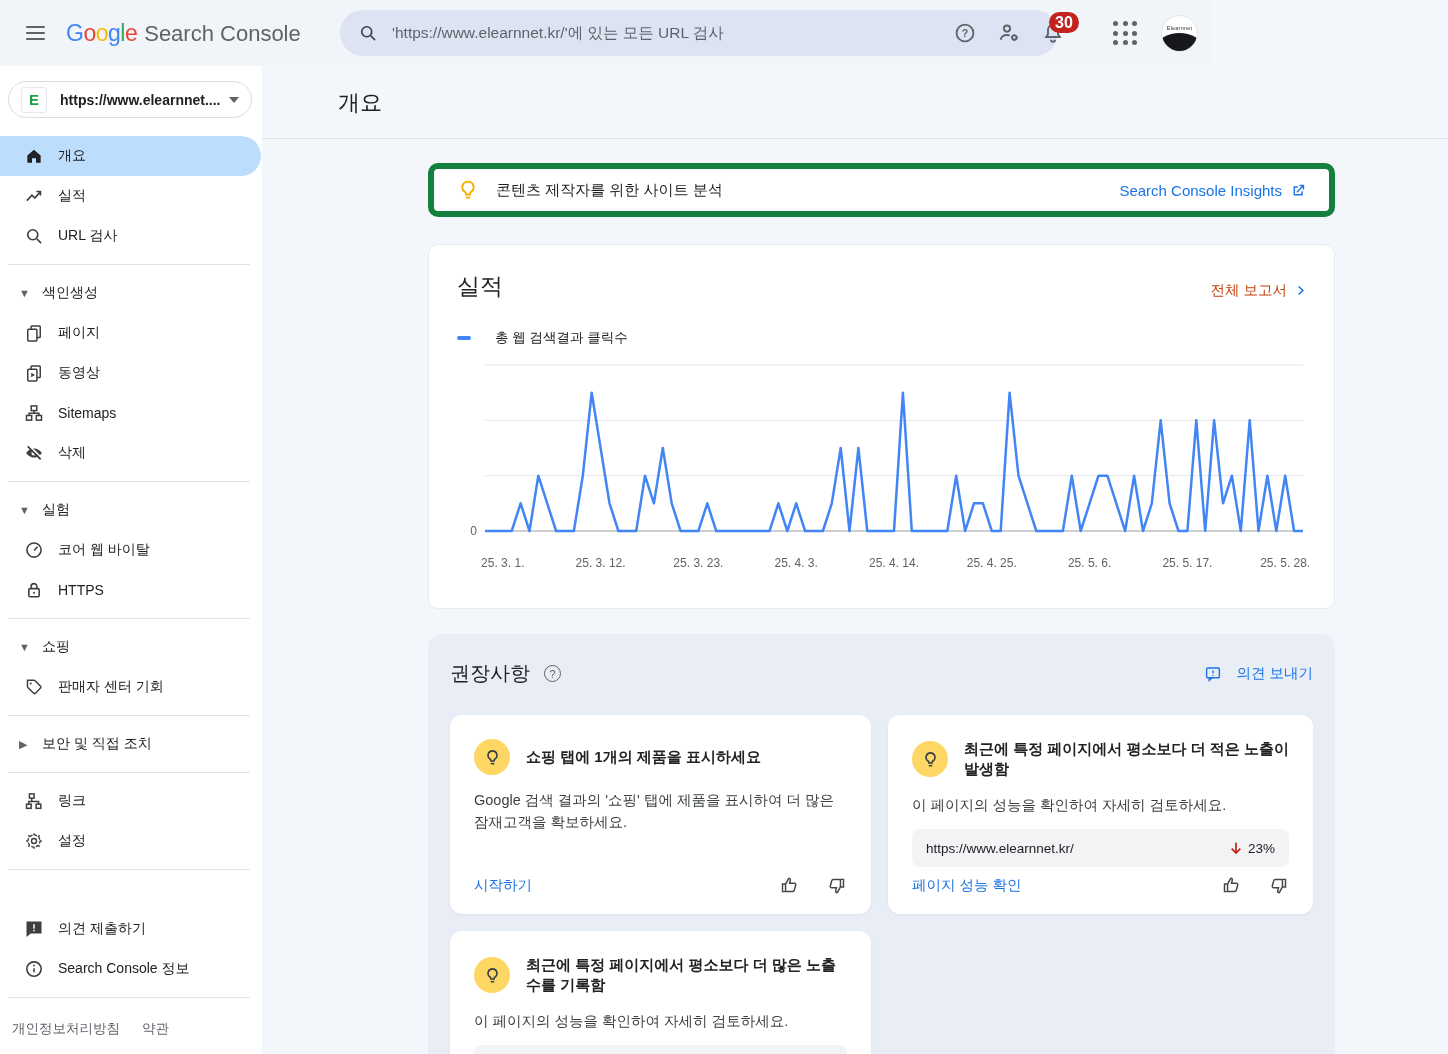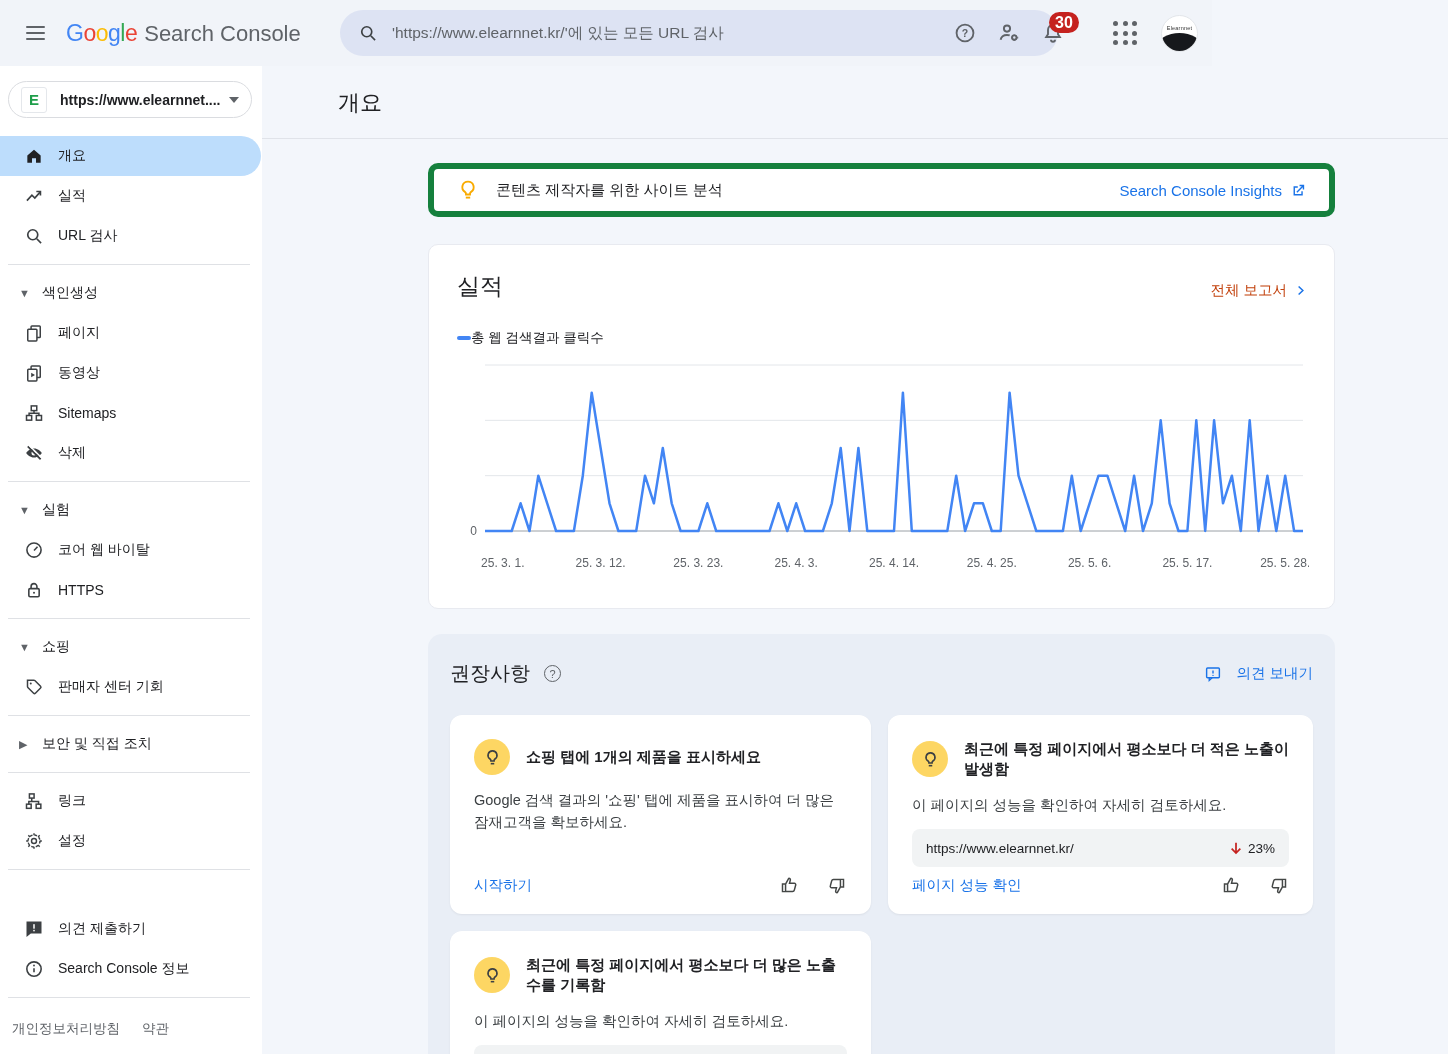--- a/index.html
+++ b/index.html
@@ -77,21 +77,21 @@
   .banner .blink span { color:#1a73e8; font-size:15px; }
 
   .perf-card { background:#fff; border:1px solid #e8eaf0; border-radius:10px; margin-top:27px;
                height:365px; padding:26px 28px 0 28px; position:relative; }
   .perf-title { font-size:23px; font-weight:400; color:#202124; }
   .report-link { position:absolute; right:26px; top:36px; display:flex; align-items:center; gap:6px;
                  cursor:pointer; }
   .report-link span { color:#c2410c; font-size:14.5px; font-weight:500; }
   .legend-row { display:flex; align-items:center; margin-top:27px; }
   .legend-swatch { width:14px; height:4px; border-radius:2px; background:#4285f4; }
-  .legend-label { font-size:13.5px; color:#202124; margin-left:0; }
+  .legend-label { font-size:13.5px; color:#202124; margin-left:24px; }
   .chart-box { margin-top:6px; }
   .tick { font-size:12px; fill:#5f6368; font-family:"Liberation Sans", sans-serif; }
 
   .reco-section { background:#e9eef6; border-radius:14px; margin-top:25px; padding:26px 22px 22px 22px;
                   min-height:430px; }
   .reco-head { display:flex; align-items:center; }
   .reco-title { font-size:20px; font-weight:400; color:#202124; }
   .help-circle { width:17px; height:17px; border:1.4px solid #5f6368; border-radius:50%; color:#5f6368;
                  font-size:11px; display:flex; align-items:center; justify-content:center;
                  margin-left:14px; cursor:pointer; }

